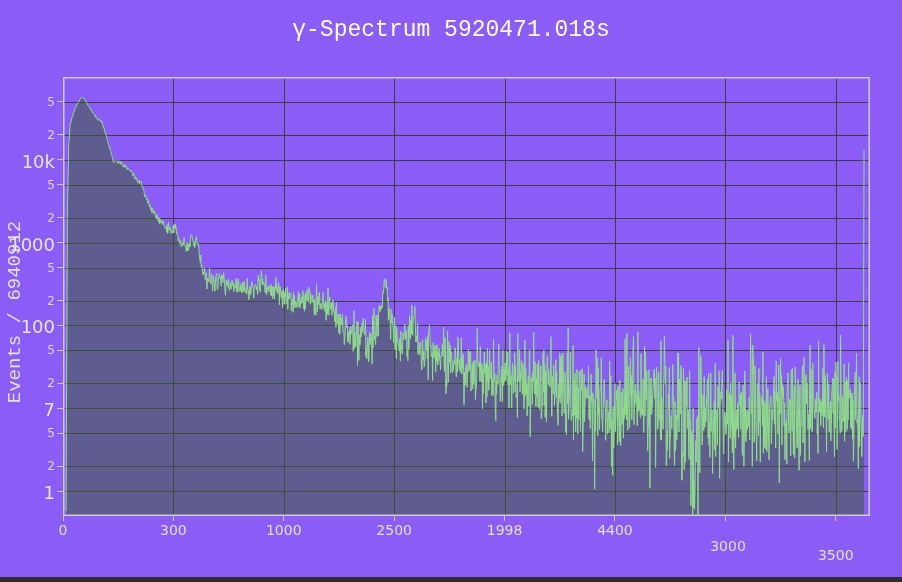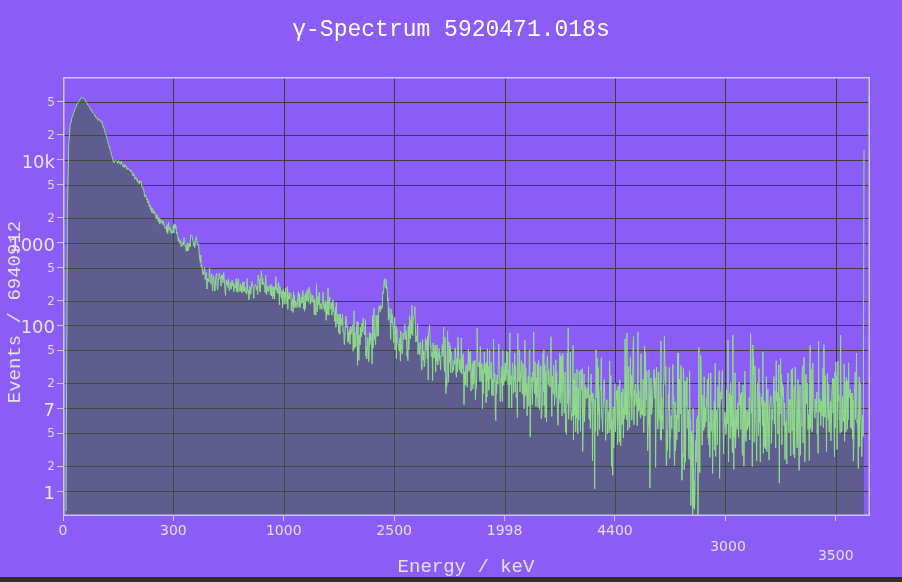--- a/index.html
+++ b/index.html
@@ -115,16 +115,15 @@
       <div class="xtick-label" style="left: 504.587px; top: 523px;">1998</div>
       <div class="tickmark" style="left: 614.484px; top: 516px; width: 1px; height: 5px;"></div>
       <div class="xtick-label" style="left: 614.984px; top: 523px;">4400</div>
       <div class="tickmark" style="left: 724.88px; top: 516px; width: 1px; height: 5px;"></div>
       <div class="xtick-label" style="left: 728px; top: 523px; margin-top: 16px;">3000</div>
       <div class="tickmark" style="left: 835.277px; top: 516px; width: 1px; height: 5px;"></div>
       <div class="xtick-label" style="left: 835.777px; top: 548px;">3500</div>
     </div>
 
   <div class="axis-label y-axis-label">Events / 6940912</div>
-  <div class="axis-label x-axis-label">Energy / keV</div>
 
   <div class="bottom-bar"></div>
 </div>
 
 </body></html>

